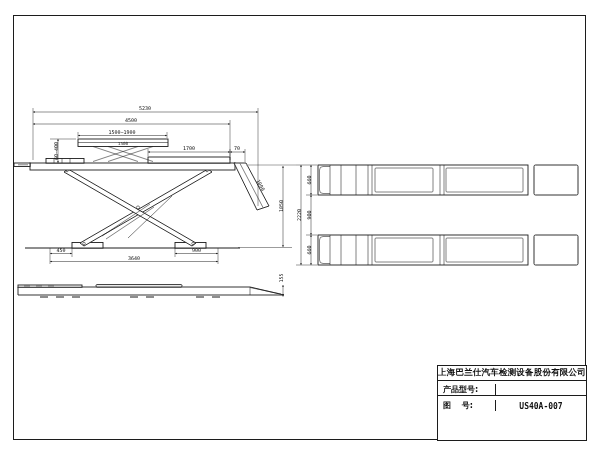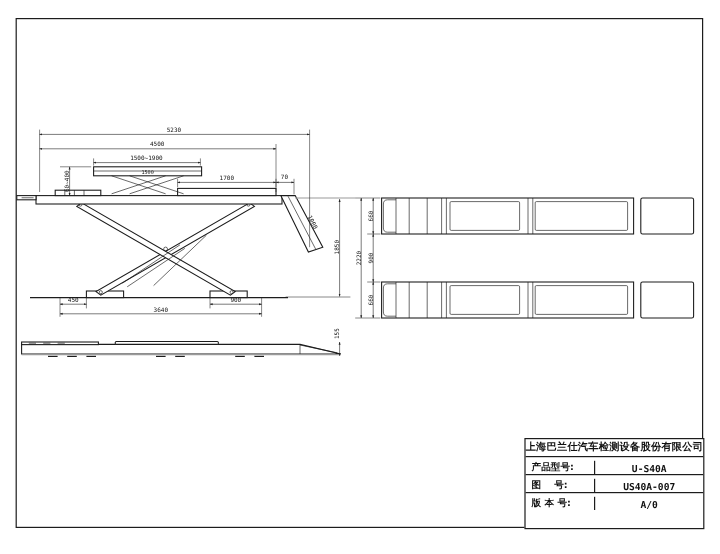--- a/index.html
+++ b/index.html
@@ -206,24 +206,19 @@
         <line class="dl" x1="301" y1="165" x2="301" y2="265"></line>
         <text class="dt" transform="rotate(-90 298.5 215)" x="298.5" y="217">2220</text>
       </g>
     </g>
   </svg>
 
   <div class="titleblock">
     <div class="tb-company">上海巴兰仕汽车检测设备股份有限公司</div>
     <div class="tb-row">
       <div class="tb-label">产品型号:</div>
-      <div class="tb-value">U-S40A</div>
     </div>
     <div class="tb-row">
       <div class="tb-label">图　 号:</div>
       <div class="tb-value">US40A-007</div>
     </div>
-    <div class="tb-row">
-      <div class="tb-label">版 本 号:</div>
-      <div class="tb-value">A/0</div>
-    </div>
   </div>
 </div>
 
 </body></html>

